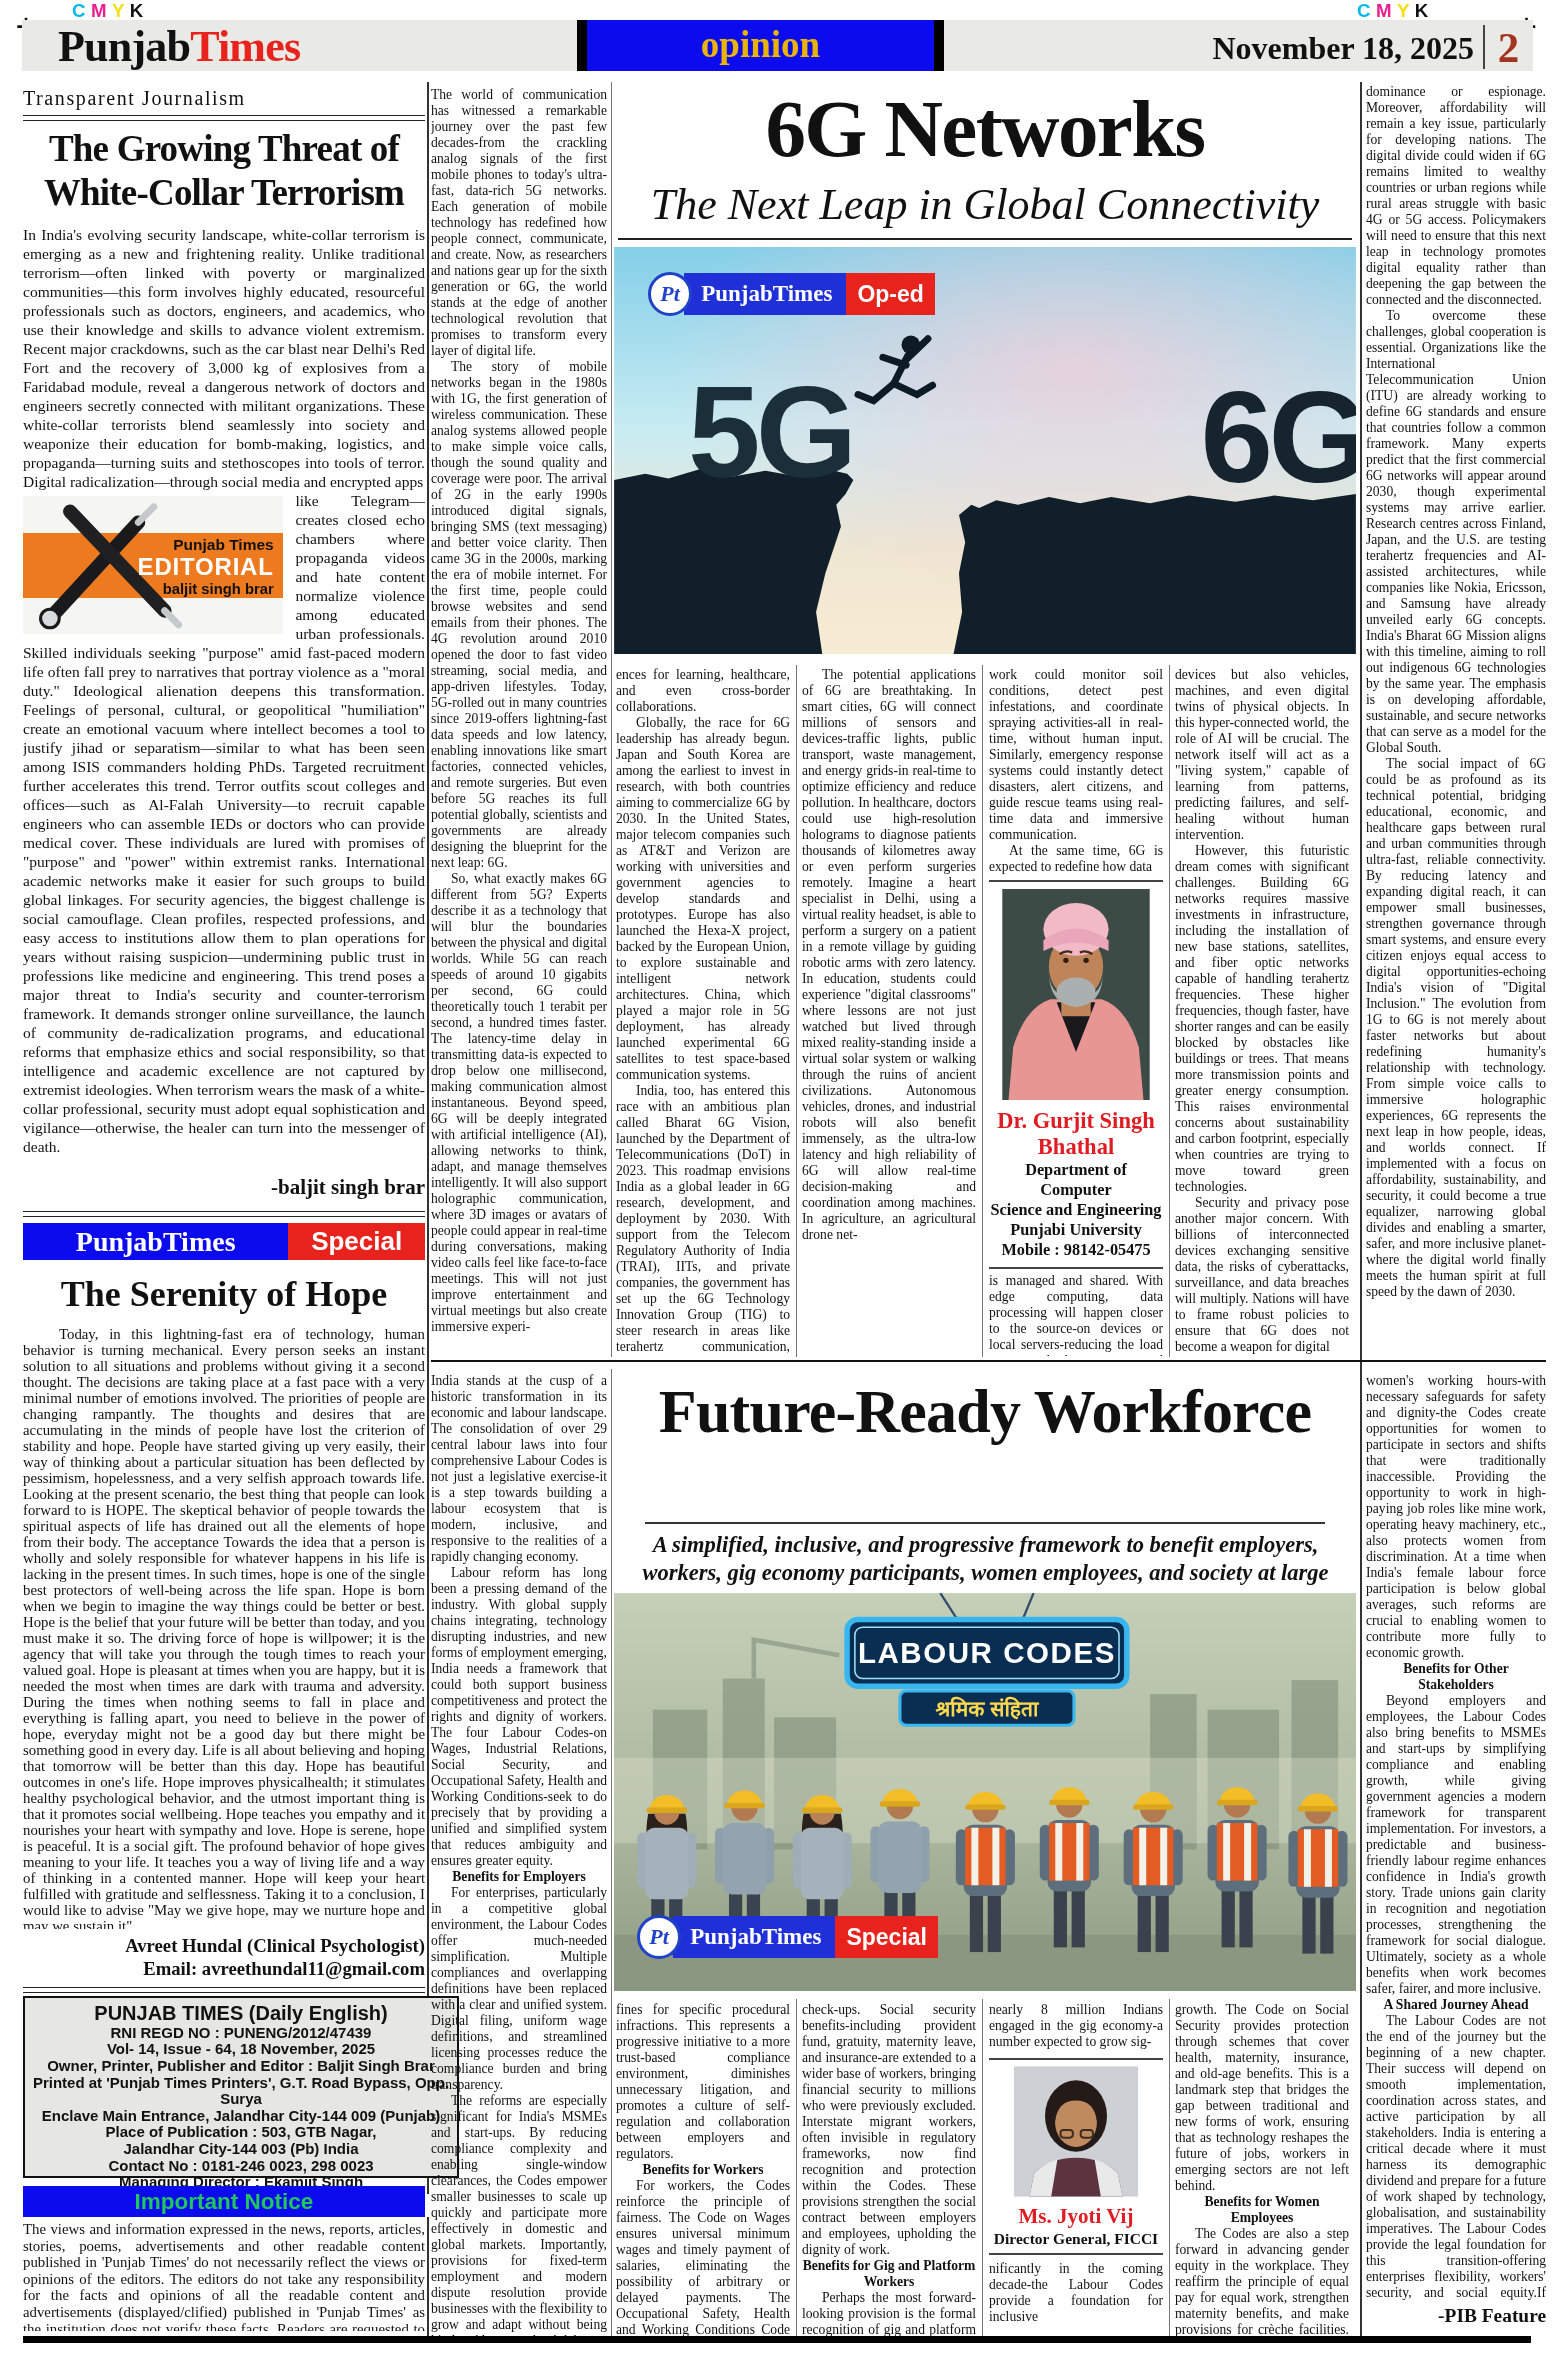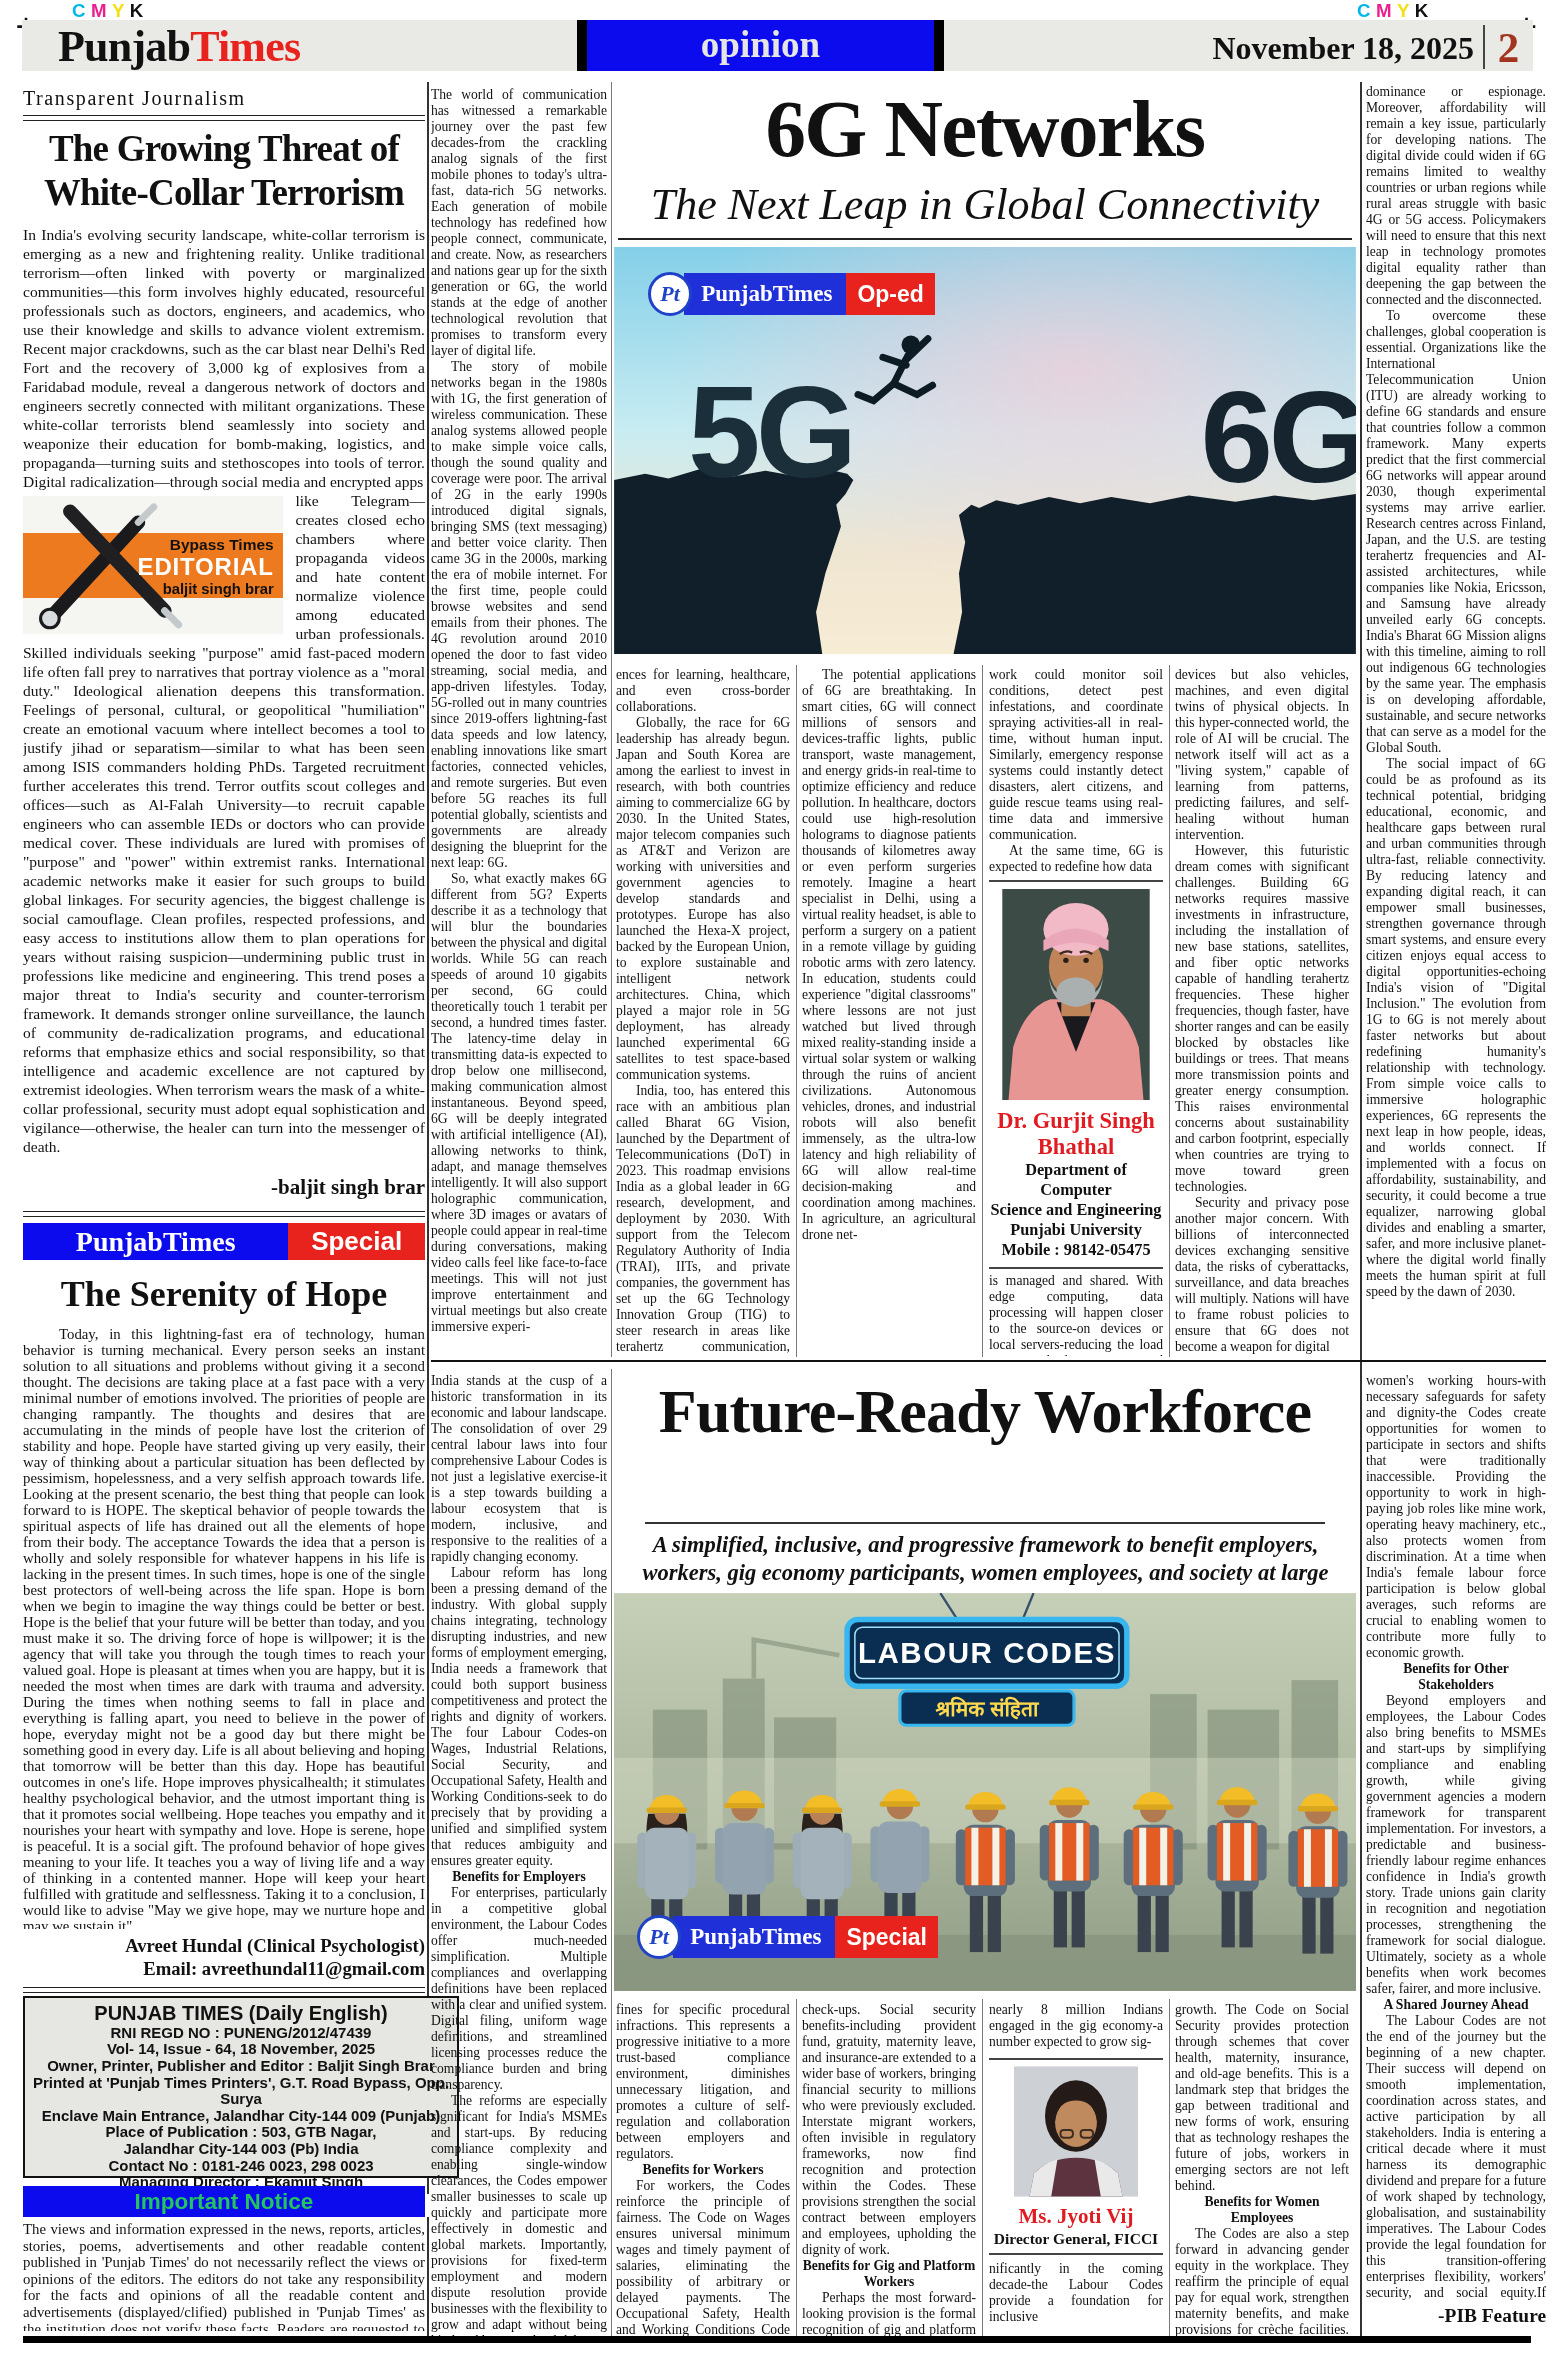--- a/index.html
+++ b/index.html
@@ -9,21 +9,21 @@
   .pp{margin:0;text-align:justify;text-indent:20px;}
   .pp.ni{text-indent:0;}
   .pp.h{text-align:center;font-weight:700;text-indent:0;}
   
   .plus{position:absolute;font:300 36px "Liberation Sans",sans-serif;color:#111;}
   .cmyk{position:absolute;top:0;font:700 18.7px "Liberation Sans",sans-serif;letter-spacing:5.4px;}
   .cc{color:#00b7ea}.cm{color:#ec1e8e}.cy{color:#f2e015}.ck{color:#111}
   #masthead{left:22px;top:20px;width:1511px;height:51px;background:#e9e9e6;}
   #brand{left:58px;top:22px;font:700 44px/50px "Liberation Serif",serif;letter-spacing:-0.8px;}
   #brand .red{color:#e8221c;}
-  #opinionBox{left:577px;top:20px;width:347px;height:51px;background:#0b0bee;border-left:10px solid #000;border-right:10px solid #000;color:#e5e5e5;text-align:center;font:700 37px/50px "Liberation Serif",serif;}
+  #opinionBox{left:577px;top:20px;width:347px;height:51px;background:#0b0bee;border-left:10px solid #000;border-right:10px solid #000;color:#eab308;text-align:center;font:700 37px/50px "Liberation Serif",serif;}
   #dateLine{left:1166px;top:29.5px;width:308px;text-align:right;font:700 32px "Liberation Serif",serif;}
   #pageDivider{left:1483px;top:25px;width:1.6px;height:44px;background:#444;}
   #pageNo{left:1486px;top:23px;width:45px;text-align:center;font:700 43px "Liberation Serif",serif;color:#a23420;}
   
   .dbl{border-top:1.6px solid #222;border-bottom:1.6px solid #222;height:3.9px;}
   .vrule{position:absolute;background:#333;width:1.6px;}
   .vthin{position:absolute;background:#777;width:0.8px;}
   
   #tagline{left:23px;top:87px;width:402px;text-align:left;font:20px "Liberation Serif",serif;letter-spacing:1.6px;}
   #ruleA{left:23px;top:115px;width:402px;}
@@ -128,21 +128,21 @@
       <svg class="edpens" width="260" height="138" viewBox="0 0 334 178">
         <g stroke-linecap="round">
           <line x1="34" y1="158" x2="148" y2="34" stroke="#1a1a1c" stroke-width="18"></line>
           <line x1="148" y1="34" x2="168" y2="14" stroke="#c4c9cc" stroke-width="9"></line>
           <line x1="60" y1="20" x2="182" y2="148" stroke="#202022" stroke-width="18"></line>
           <line x1="182" y1="148" x2="200" y2="166" stroke="#c4c9cc" stroke-width="9"></line>
           <circle cx="34" cy="158" r="12" fill="#d8dcde" stroke="#1a1a1c" stroke-width="4"></circle>
         </g>
       </svg>
       <span class="edtext">
-        <div class="edt1">Bypass Times</div>
+        <div class="edt1">Punjab Times</div>
         <div class="edt2">EDITORIAL</div>
         <div class="edt3">baljit singh brar</div>
       </span>
     </span>
     <span>like Telegram—creates closed echo chambers where propaganda videos and hate content normalize violence among educated urban professionals. Skilled individuals seeking "purpose" amid fast-paced modern life often fall prey to narratives that portray violence as a "moral duty." Ideological alienation deepens this transformation. Feelings of personal, cultural, or geopolitical "humiliation" create an emotional vacuum where intellect becomes a tool to justify jihad or separatism—similar to what has been seen among ISIS commanders holding PhDs. Targeted recruitment further accelerates this trend. Terror outfits scout colleges and offices—such as Al-Falah University—to recruit capable engineers who can assemble IEDs or doctors who can provide medical cover. These individuals are lured with promises of "purpose" and "power" within extremist ranks. International academic networks make it easier for such groups to build global linkages. For security agencies, the biggest challenge is social camouflage. Clean profiles, respected professions, and easy access to institutions allow them to plan operations for years without raising suspicion—undermining public trust in professions like medicine and engineering. This trend poses a major threat to India's security and counter-terrorism framework. It demands stronger online surveillance, the launch of community de-radicalization programs, and educational reforms that emphasize ethics and social responsibility, so that intelligence and academic excellence are not captured by extremist ideologies. When terrorism wears the mask of a white-collar professional, security must adopt equal sophistication and vigilance—otherwise, the healer can turn into the messenger of death.</span>
   </div>
 </div>
 <div class="abs" id="wcSig">-baljit singh brar</div>
 <div class="abs dbl" id="ruleB"></div>
 <div class="abs" id="banner">

